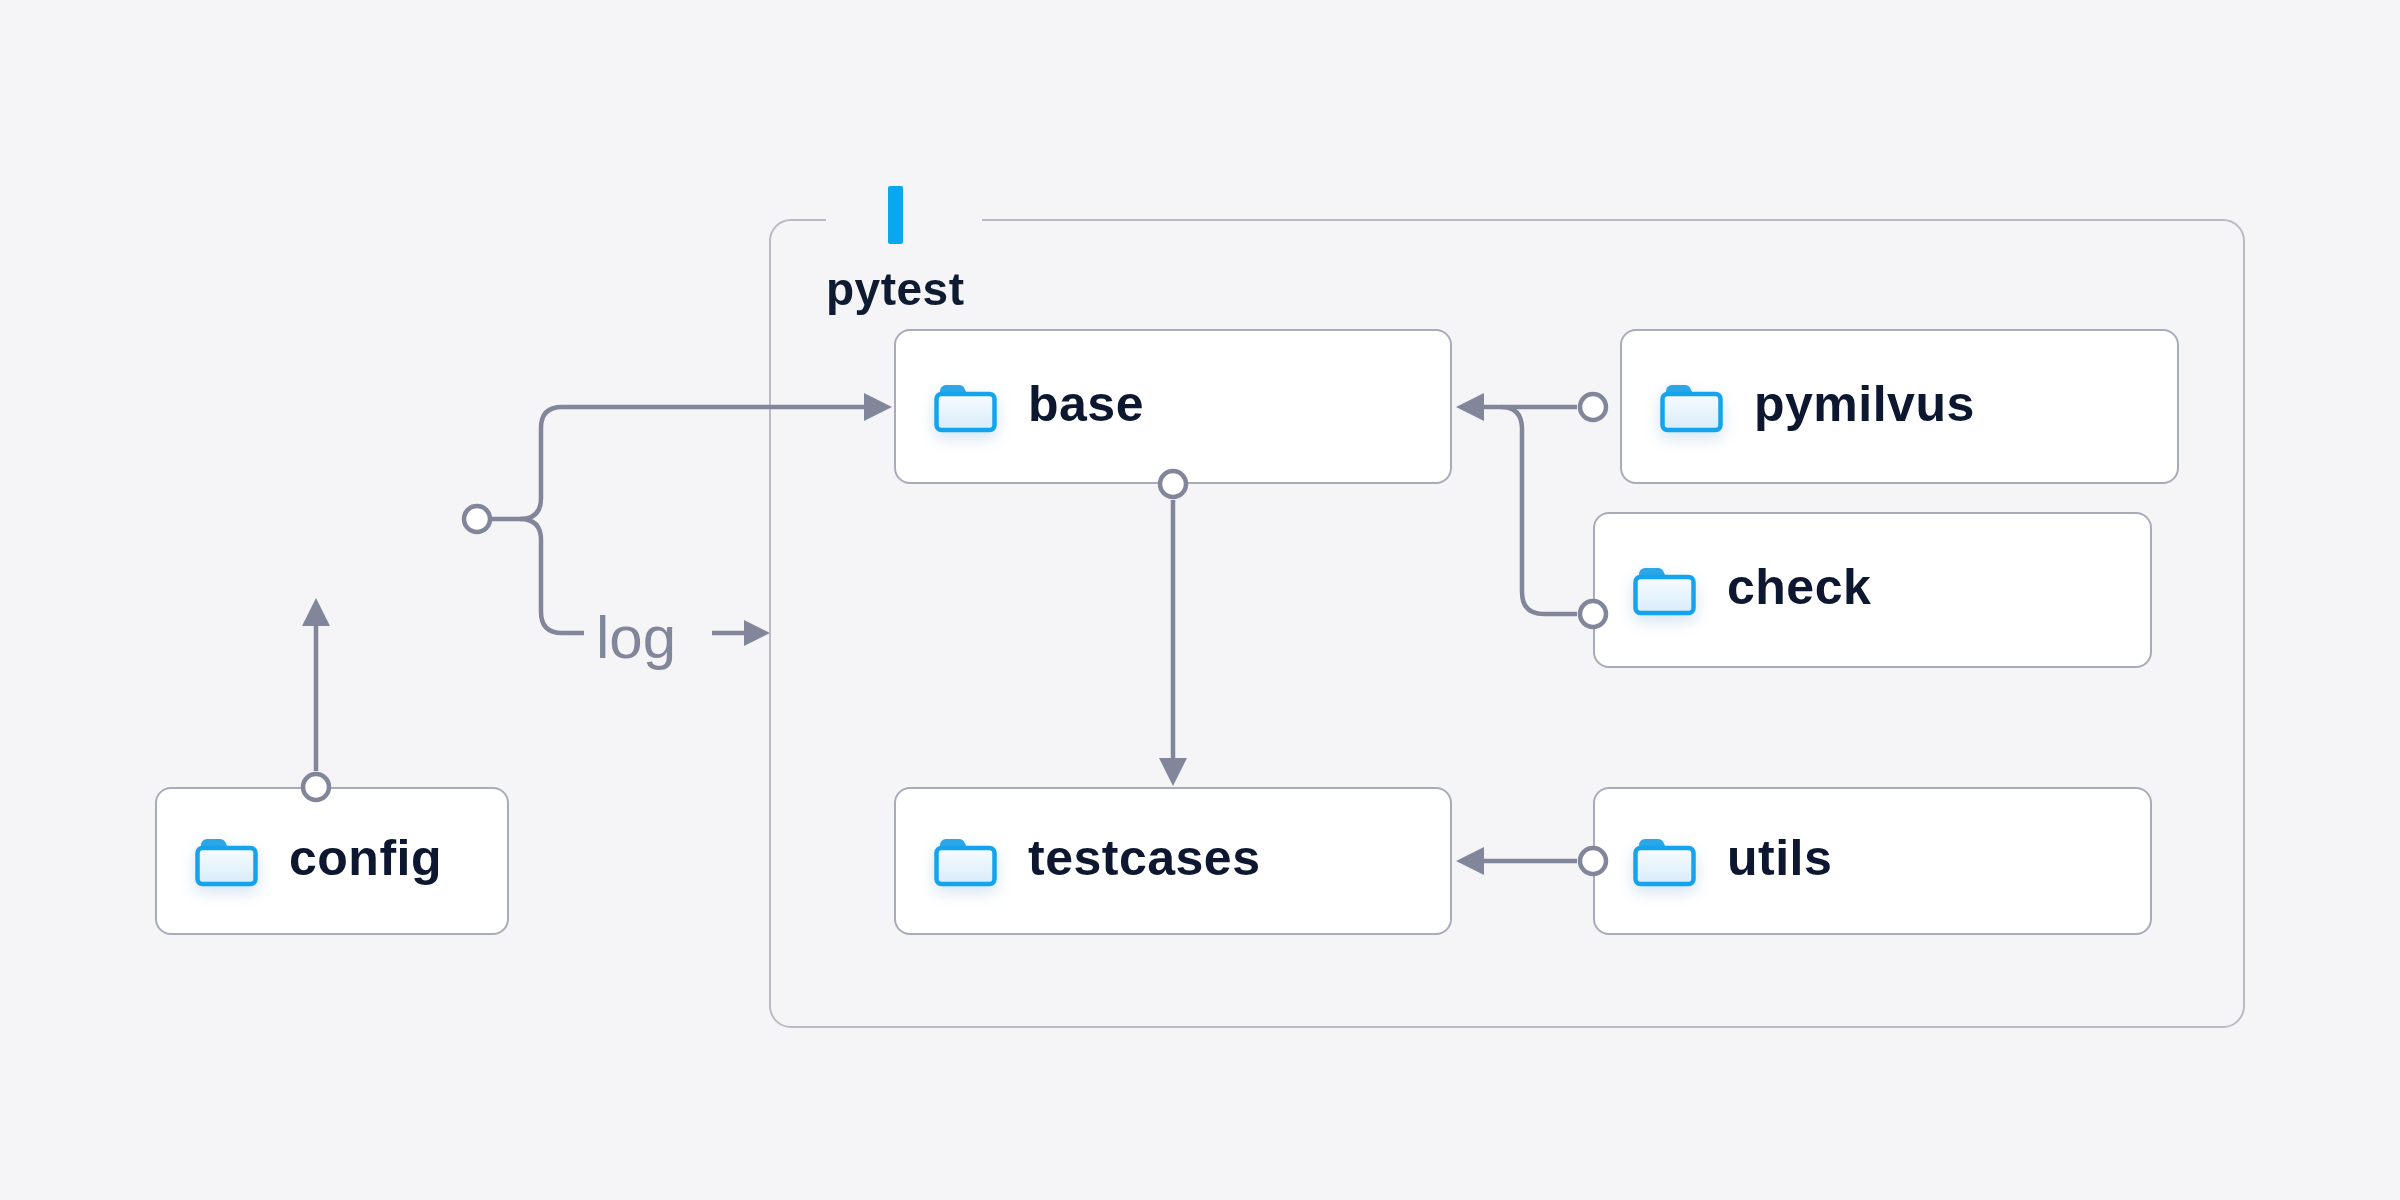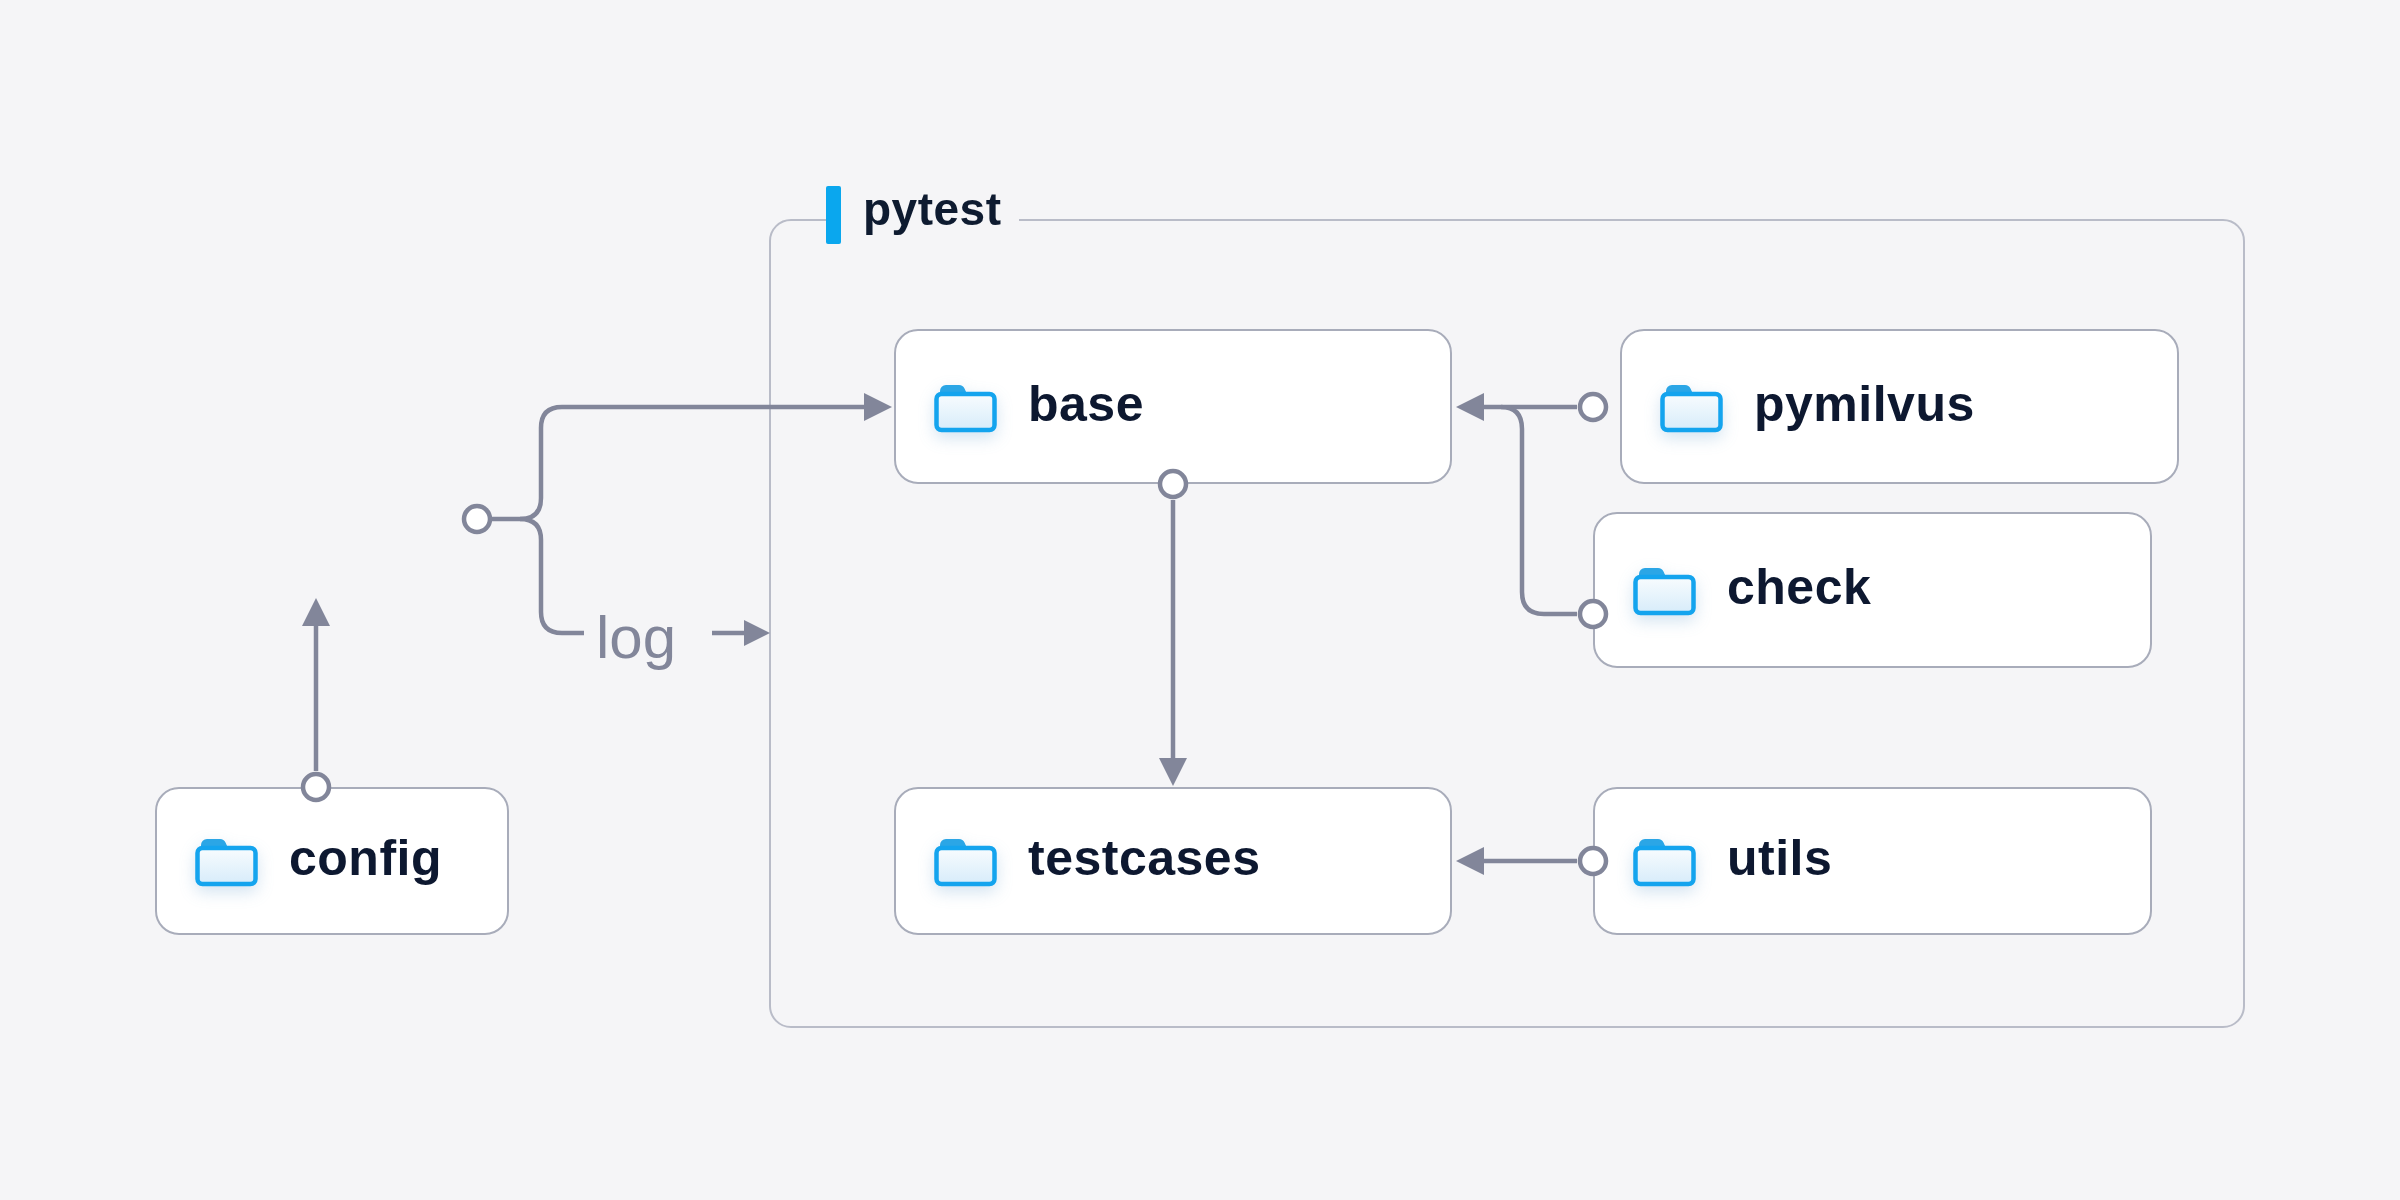--- a/index.html
+++ b/index.html
@@ -28,25 +28,26 @@
     border: 2px solid #b9bcc8;
     border-radius: 22px;
     background: transparent;
   }
   .group-label {
     position: absolute;
     left: 826px;
     top: 186px;
     height: 64px;
     display: flex;
-    align-items: flex-start;
+    align-items: center;
     gap: 22px;
     padding: 0 18px 0 0;
     background: #f5f5f7;
     z-index: 3;
+    flex-direction: column;
   }
   .accent-bar {
     width: 15px;
     height: 58px;
     background: #0aa7ee;
     border-radius: 2px;
     flex: 0 0 auto;
   }
   .group-label-text {
     font-size: 46px;
@@ -55,21 +56,21 @@
     letter-spacing: 0.5px;
     line-height: 1;
     padding-bottom: 4px;
   }
   
   .node {
     position: absolute;
     box-sizing: border-box;
     background: #ffffff;
     border: 2.5px solid #a8acba;
-    border-radius: 24px;
+    border-radius: 16px;
     display: flex;
     align-items: center;
     gap: 30px;
     padding-left: 38px;
     z-index: 2;
   }
   .node-label {
     font-size: 50px;
     font-weight: 700;
     color: #0d1830;

